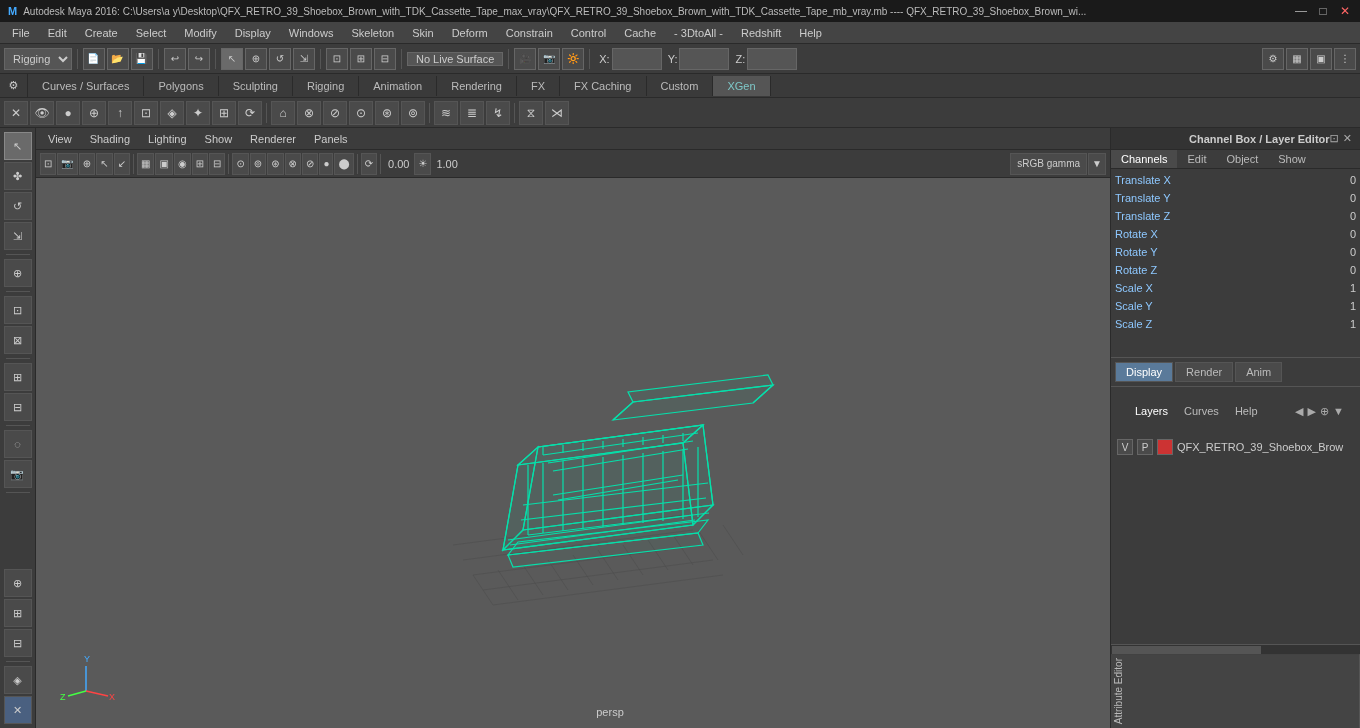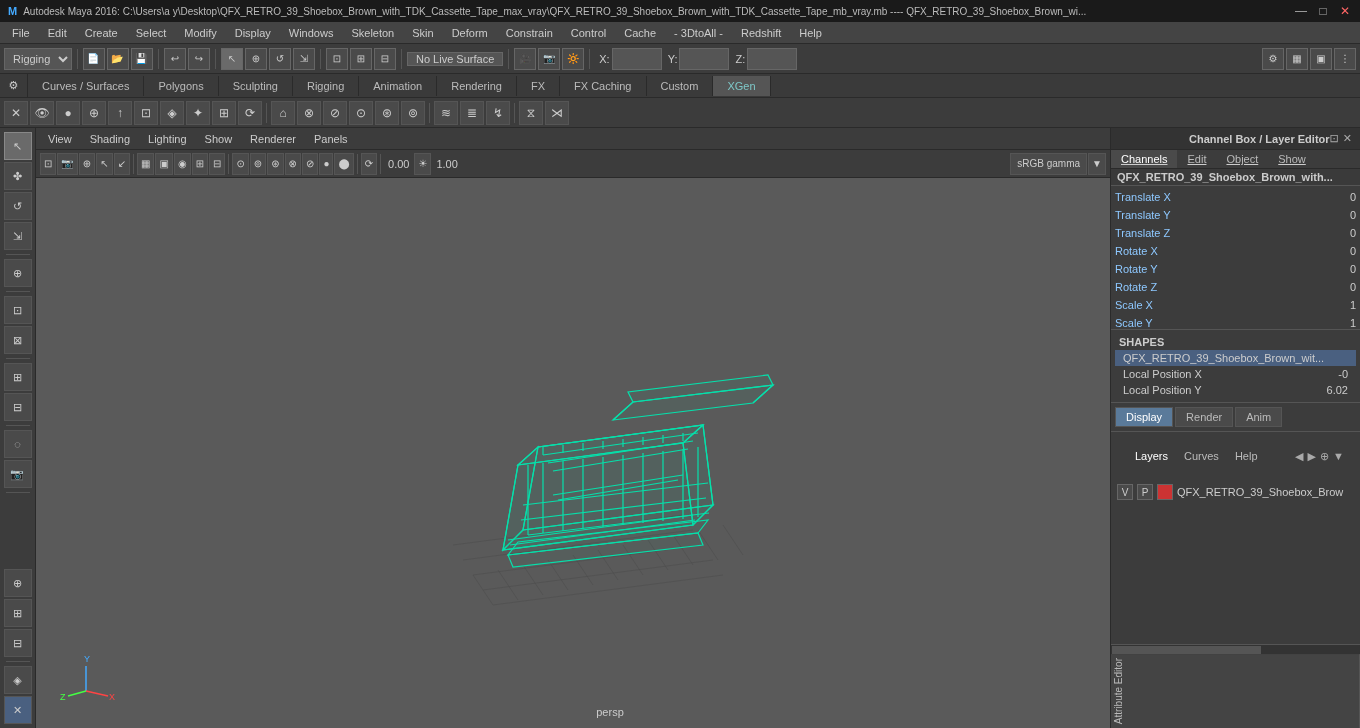--- a/index.html
+++ b/index.html
@@ -55,21 +55,21 @@
     #model-svg { position: absolute; }
 
     #persp-label { position: absolute; bottom: 10px; left: 50%; transform: translateX(-50%); color: #ccc; font-size: 11px; margin-left: 37px; }
 
     
     #axes { position: absolute; bottom: 20px; left: 20px; }
 
     
     #right-panel { width: 250px; background: #3c3c3c; border-left: 1px solid #2a2a2a; display: flex; flex-direction: column; }
     #right-panel-header { background: #333; height: 22px; display: flex; align-items: center; justify-content: flex-end; padding: 0 8px; border-bottom: 1px solid #2a2a2a; }
-    #right-panel-tabs { display: flex; border-bottom: 1px solid #2a2a2a; text-decoration: underline; }
+    #right-panel-tabs { display: flex; border-bottom: 1px solid #2a2a2a; }
     .rpanel-tab { padding: 3px 10px; cursor: pointer; font-size: 11px; color: #bbb; background: #3c3c3c; }
     .rpanel-tab.active { background: #4a4a4a; color: #fff; }
     #channel-list { flex: 1; overflow-y: auto; padding: 2px 0; }
     .channel-row { display: flex; align-items: center; height: 18px; padding: 0 4px; }
     .channel-name { flex: 1; color: #ccc; font-size: 11px; }
     .channel-value { color: #ccc; font-size: 11px; width: 50px; text-align: right; }
     .channel-highlight { color: #8ec8ff; }
     #shapes-section { border-top: 1px solid #555; padding: 4px; }
     .section-title { font-size: 11px; color: #ccc; font-weight: bold; padding: 2px 4px; }
     .shapes-item { padding: 2px 8px; font-size: 11px; color: #ccc; background: #4a6080; }
@@ -392,23 +392,20 @@
       </div>
     </div>
 
     <div id="right-panel-tabs">
       <div class="rpanel-tab active">Channels</div>
       <div class="rpanel-tab">Edit</div>
       <div class="rpanel-tab">Object</div>
       <div class="rpanel-tab">Show</div>
     </div>
 
-    <div style="padding:2px 6px;background:#3a3a3a;border-bottom:1px solid #555;">
-      <span style="font-size:11px;color:#ccc;font-weight:bold;">QFX_RETRO_39_Shoebox_Brown_with...</span>
-    </div>
 
     <div id="channel-list">
       <div class="channel-row">
         <span class="channel-name channel-highlight">Translate X</span>
         <span class="channel-value">0</span>
       </div>
       <div class="channel-row">
         <span class="channel-name channel-highlight">Translate Y</span>
         <span class="channel-value">0</span>
       </div>
@@ -436,32 +433,20 @@
         <span class="channel-name channel-highlight">Scale Y</span>
         <span class="channel-value">1</span>
       </div>
       <div class="channel-row">
         <span class="channel-name channel-highlight">Scale Z</span>
         <span class="channel-value">1</span>
       </div>
 
     </div>
 
-    <div id="shapes-section">
-      <div class="section-title">SHAPES</div>
-      <div class="shapes-item" style="cursor:pointer;">QFX_RETRO_39_Shoebox_Brown_wit...</div>
-      <div class="shapes-value">
-        <span>Local Position X</span>
-        <span>-0</span>
-      </div>
-      <div class="shapes-value">
-        <span>Local Position Y</span>
-        <span>6.02</span>
-      </div>
-    </div>
 
     <div id="display-tabs">
       <div class="disp-tab active">Display</div>
       <div class="disp-tab">Render</div>
       <div class="disp-tab">Anim</div>
     </div>
 
     <div id="layer-header">
       <span class="layer-tab active">Layers</span>
       <span class="layer-tab">Curves</span>

